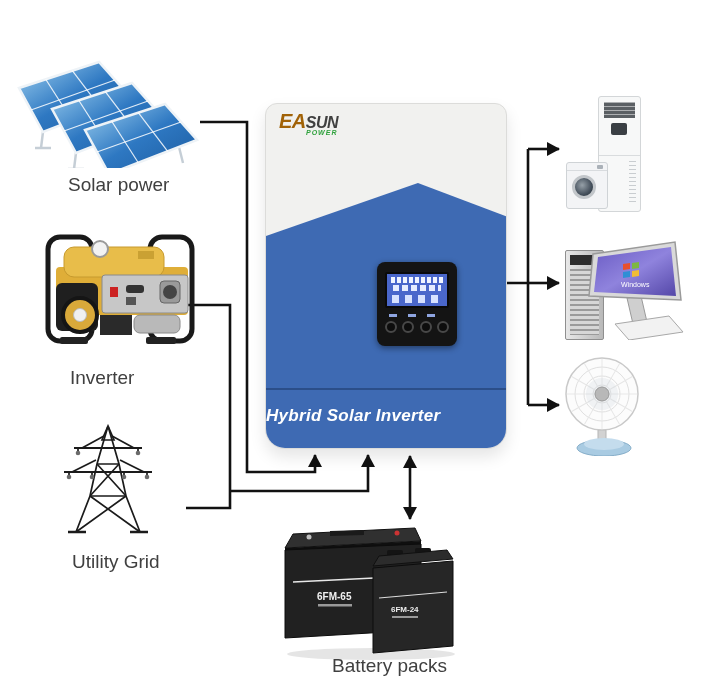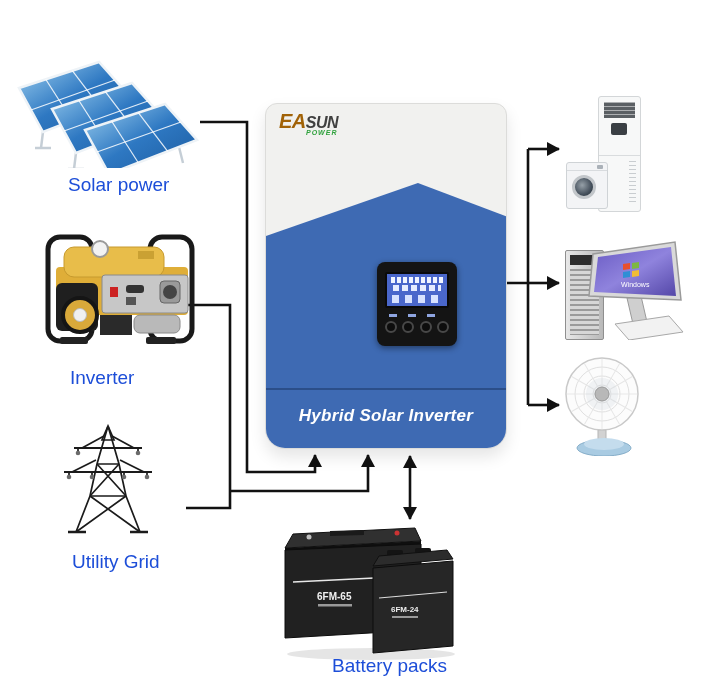--- a/index.html
+++ b/index.html
@@ -1,20 +1,20 @@
 <!DOCTYPE html>
 <html><head>
 <meta charset="utf-8">
 <style>
   html,body{margin:0;padding:0;background:#fff;}
   .canvas{position:relative;width:709px;height:699px;background:#ffffff;
           font-family:"Liberation Sans",sans-serif;overflow:hidden;}
   svg.connectors{position:absolute;left:0;top:0;z-index:1;}
   .node-icon{position:absolute;z-index:2;}
-  .lbl{position:absolute;z-index:3;font-size:19px;color:#1d4ed8;white-space:nowrap;}
+  .lbl{position:absolute;z-index:3;font-size:19px;color:#404040;white-space:nowrap;}
 
   
   .inverter{position:absolute;left:265px;top:103px;width:240px;height:344px;
             background:#f1f1ef;border:1px solid #dcdcda;border-radius:12px 12px 20px 20px;
             box-shadow:0 8px 16px rgba(0,0,0,.10);z-index:2;overflow:hidden;}
   .inv-blue{position:absolute;left:0;top:0;right:0;bottom:0;background:#3e6ab3;
             clip-path:polygon(0 38.4%, 63.3% 23%, 100% 32.6%, 100% 100%, 0 100%);}
   .inv-logo{position:absolute;left:13px;top:7px;font-style:italic;font-weight:700;line-height:1;z-index:2;}
   .inv-logo .ea{color:#a16207;font-size:20px;letter-spacing:-.5px;}
   .inv-logo .sun{color:#404040;font-size:16px;letter-spacing:-.5px;}
@@ -24,21 +24,21 @@
   .lcd{position:absolute;left:8px;top:10px;width:64px;height:36px;background:#4a67cb;
        border:2px solid #0a0a0a;border-radius:2px;overflow:hidden;box-sizing:border-box;}
   .lcd .r1{height:6px;margin:3px 4px 0;background:repeating-linear-gradient(90deg,#f0f4ff 0 4px,rgba(0,0,0,0) 4px 6px);}
   .lcd .r2{height:6px;margin:2px 6px 0;background:repeating-linear-gradient(90deg,#e6ecff 0 6px,rgba(0,0,0,0) 6px 9px);}
   .lcd .r3{height:8px;margin:4px 5px 0;background:repeating-linear-gradient(90deg,#d8e2ff 0 7px,rgba(0,0,0,0) 7px 13px);}
   .btn-labels{position:absolute;left:12px;top:52px;width:56px;height:3px;
               background:repeating-linear-gradient(90deg,#8fa5e0 0 8px,rgba(0,0,0,0) 8px 19px);}
   .btns{position:absolute;left:8px;top:59px;width:64px;display:flex;justify-content:space-between;}
   .btns .b{width:12px;height:12px;border-radius:50%;background:#0d0d0d;border:2px solid #484848;box-sizing:border-box;}
   .seam{position:absolute;left:0;right:0;top:284px;height:2px;background:rgba(10,25,60,.35);z-index:2;}
-  .inv-title{position:absolute;left:0;right:0;top:302px;text-align:center;color:#ffffff;
+  .inv-title{position:absolute;left:0;right:0;top:302px;text-align:left;color:#ffffff;
              font-size:17px;font-weight:700;font-style:italic;letter-spacing:.3px;z-index:2;}
 
   
   .ac{position:absolute;left:598px;top:96px;width:41px;height:114px;background:#f7f8f8;
       border:1px solid #d3d6d8;border-radius:3px;z-index:2;}
   .ac .vent{position:absolute;top:5px;left:5px;right:5px;height:16px;background:#5a5f63;
             background-image:repeating-linear-gradient(180deg,rgba(255,255,255,.5) 0 1px,rgba(0,0,0,0) 1px 4px);}
   .ac .disp{position:absolute;top:26px;left:12px;width:16px;height:12px;background:#3a3f44;border-radius:2px;}
   .ac .seam2{position:absolute;top:58px;left:0;right:0;border-top:1px solid #d9dcde;}
   .ac .louv{position:absolute;right:4px;top:64px;width:7px;height:44px;

